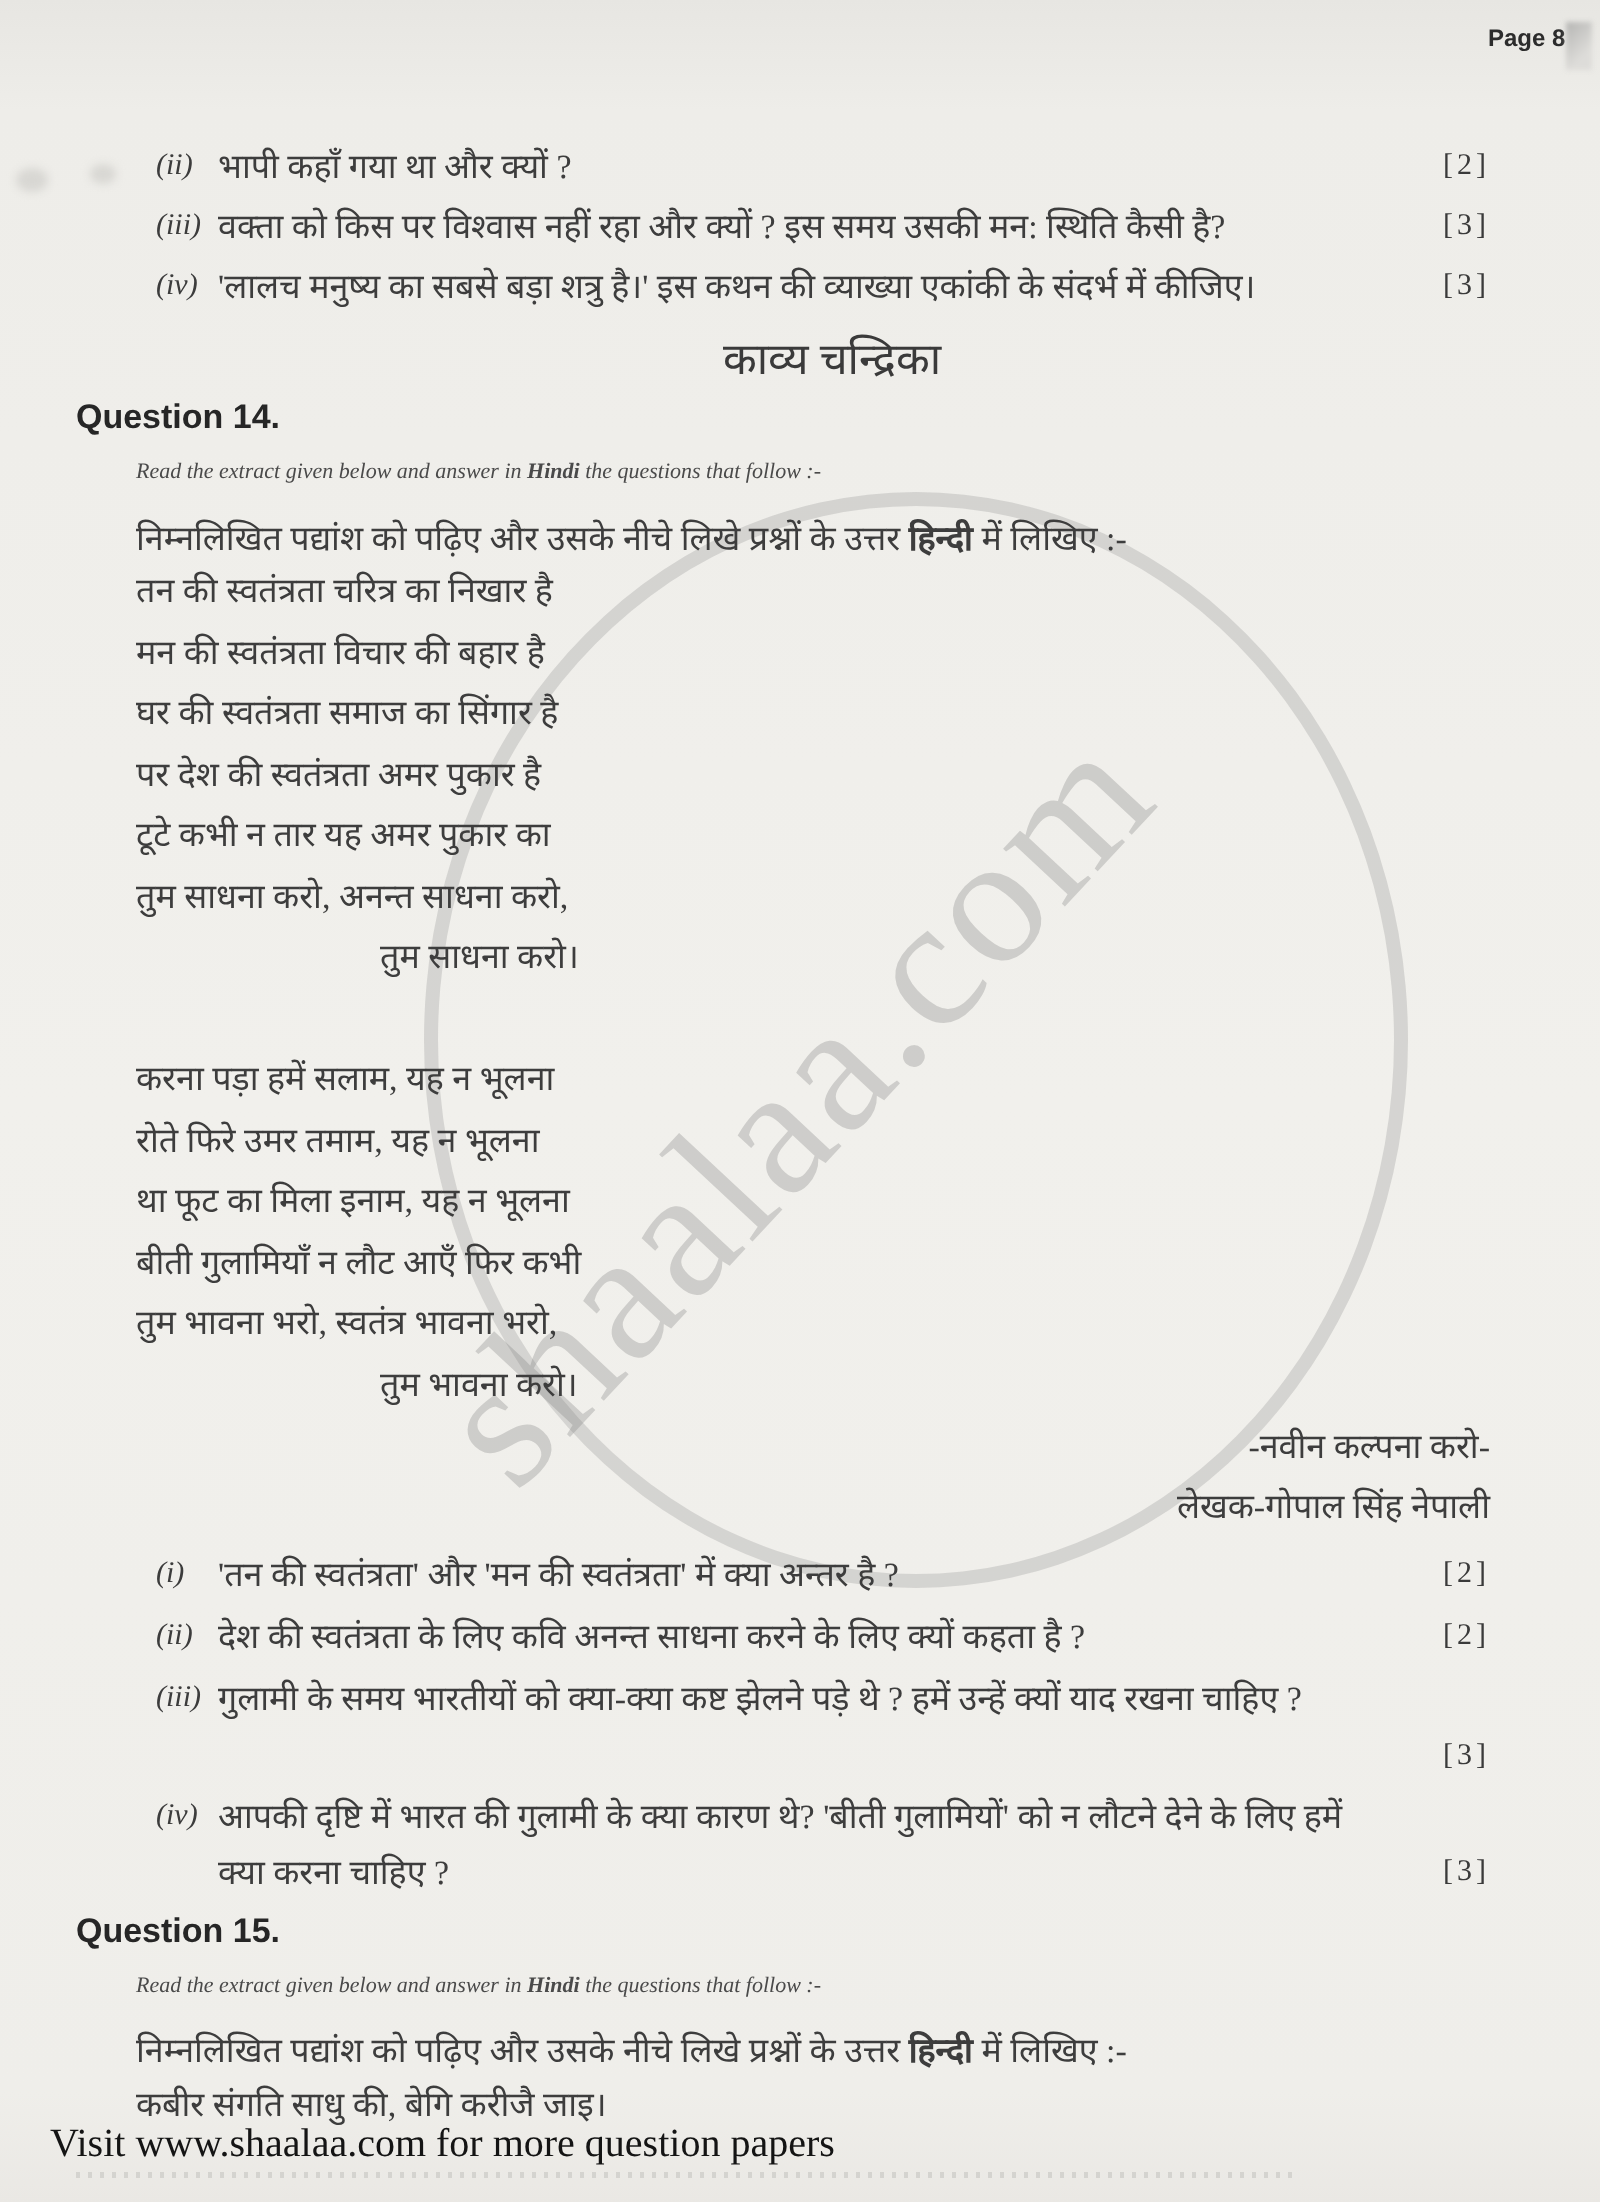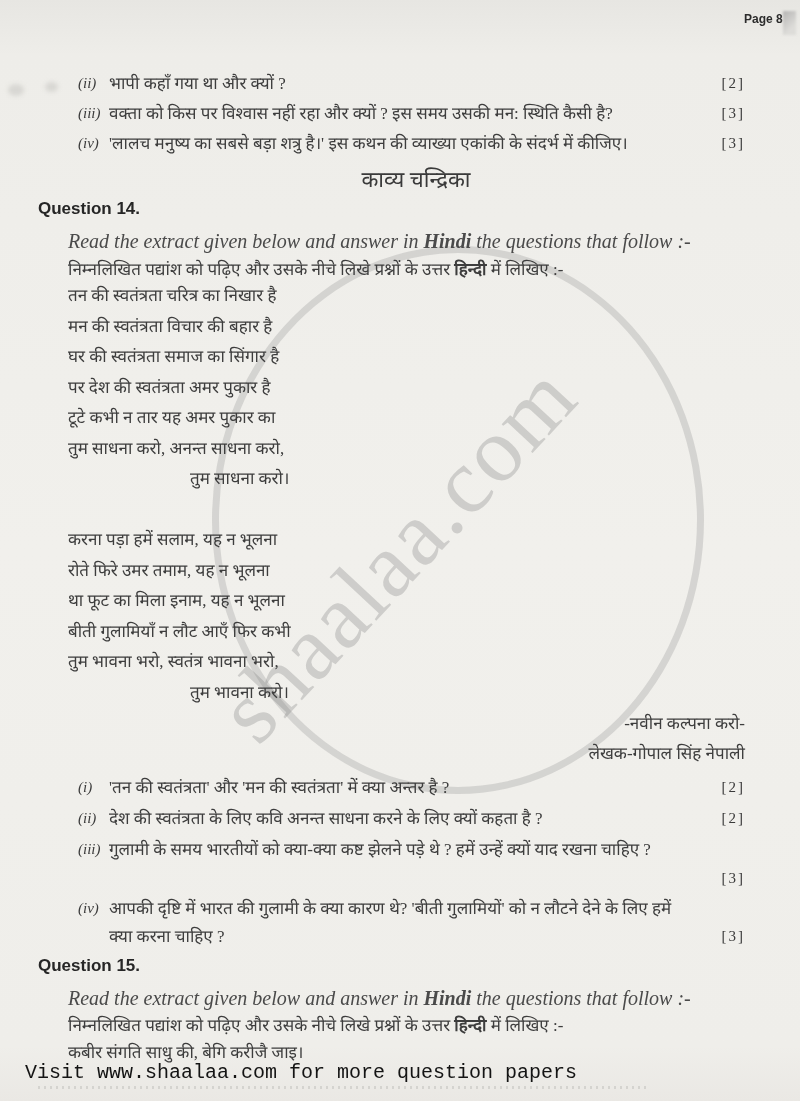--- a/index.html
+++ b/index.html
@@ -49,32 +49,32 @@
   .heading{
     position:absolute;left:32px;right:0;top:163px;text-align:center;
     font-size:22px;color:#3a3a3a;
   }
   .qlabel{
     position:absolute;left:38px;
     font-family:"Liberation Sans",sans-serif;font-weight:bold;font-size:17px;color:#262626;text-align:center;
   }
   .instr-en{
     position:absolute;left:68px;right:40px;
-    font-style:italic;font-size:20px;color:#4a4a4a;
+    font-style:italic;font-size:11px;color:#4a4a4a;
   }
   .instr-en b{font-weight:bold;}
   .instr-hi{position:absolute;left:68px;right:40px;font-size:17px;color:#3d3d3d;}
   .instr-hi b{font-weight:bold;}
   .poem-line{position:absolute;left:68px;font-size:17px;color:#3d3d3d;white-space:nowrap;}
   .poem-line.indent{left:190px;}
   .attrib{position:absolute;right:55px;font-size:17px;color:#3d3d3d;text-align:right;white-space:nowrap;}
   .marks-solo{position:absolute;right:55px;font-size:15px;color:#3a3a3a;letter-spacing:2px;}
   .footer{
     position:absolute;left:25px;top:1061px;
-    font-family:Liberation Mono, monospace;font-size:20px;color:#141414;
+    font-family:Liberation Serif, serif;font-size:20px;color:#141414;
   }
 </style>
 </head>
 <body>
 
 <div class="page">
 
   <div class="wm-ring"></div>
   <div class="wm-text">shaalaa.com</div>
 

